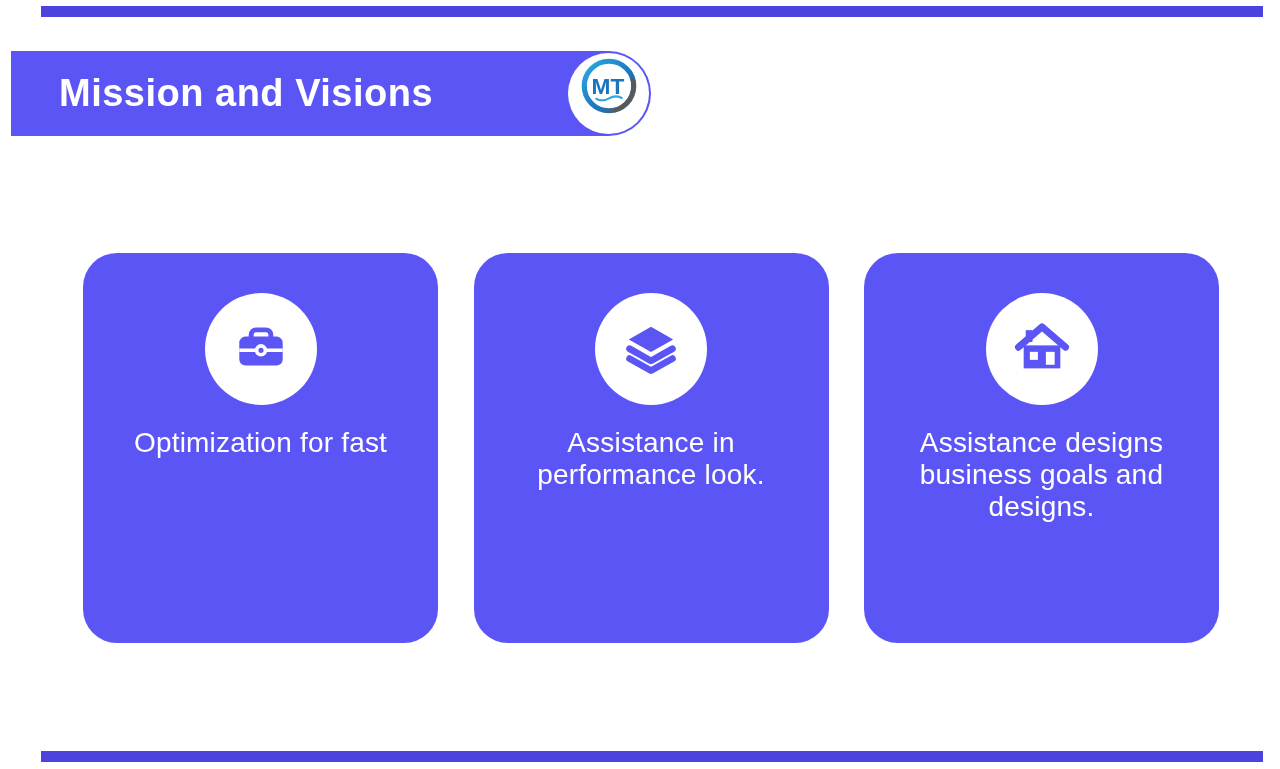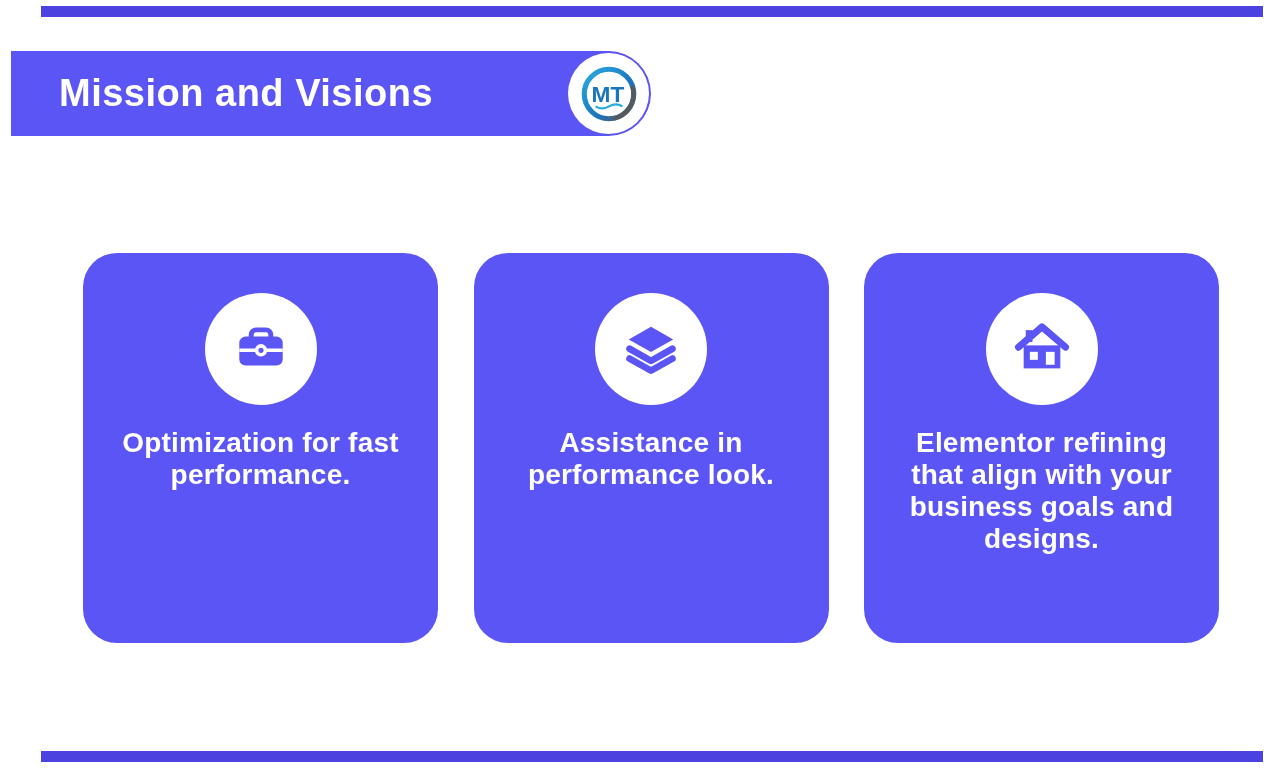--- a/index.html
+++ b/index.html
@@ -46,21 +46,21 @@
     letter-spacing: 0.5px;
     white-space: nowrap;
   }
   .logo-circle {
     position: absolute;
     left: 557px; top: 53px;
     width: 81px; height: 81px;
     border-radius: 50%;
     background: #ffffff;
     display: flex;
-    align-items: center;
+    align-items: flex-start;
     justify-content: center;
   }
 
   .cards {
     position: absolute;
     left: 72px; top: 253px;
     width: 1136px; height: 390px;
     display: flex;
     justify-content: space-between;
   }
@@ -80,21 +80,21 @@
     color: var(--accent);
     display: flex;
     align-items: center;
     justify-content: center;
     flex: none;
   }
   .card-text {
     margin-top: 22px;
     color: #ffffff;
     font-size: 28px;
-    font-weight: 700;
+    font-weight: 400;
     line-height: 32px;
     text-align: center;
     letter-spacing: 0.2px;
   }
   .card-text > div { white-space: nowrap; }
 </style>
 </head>
 <body>
 
 <div class="stage">
@@ -127,21 +127,20 @@
       <div class="icon-circle">
         <svg width="62" height="62" viewBox="0 0 24 24">
           <rect x="8.2" y="4.6" width="7.6" height="5" rx="1.9" fill="none" stroke="currentColor" stroke-width="1.9"></rect>
           <rect x="3.6" y="7.2" width="16.8" height="11.2" rx="2.4" fill="currentColor"></rect>
           <line x1="3.6" y1="12.5" x2="20.4" y2="12.5" stroke="#ffffff" stroke-width="1.4"></line>
           <circle cx="12" cy="12.5" r="1.7" fill="currentColor" stroke="#ffffff" stroke-width="1.4"></circle>
         </svg>
       </div>
       <div class="card-text">
         <div>Optimization for fast</div>
-        <div>performance.</div>
       </div>
     </div>
 
     <div class="card">
       <div class="icon-circle">
         <svg width="62" height="62" viewBox="0 0 24 24">
           <polygon points="12,3.4 20.6,8.3 12,13.2 3.4,8.3" fill="currentColor"></polygon>
           <polyline points="3.7,11.9 12,16.6 20.3,11.9" fill="none" stroke="currentColor" stroke-width="2.6" stroke-linecap="round" stroke-linejoin="round"></polyline>
           <polyline points="3.7,15.7 12,20.4 20.3,15.7" fill="none" stroke="currentColor" stroke-width="2.6" stroke-linecap="round" stroke-linejoin="round"></polyline>
         </svg>
@@ -156,22 +155,21 @@
       <div class="icon-circle">
         <svg width="62" height="62" viewBox="0 0 24 24">
           <rect x="5.7" y="4.7" width="2.6" height="4.6" fill="currentColor"></rect>
           <path d="M2.9 11.3 L12 3.4 L21.1 11.3" fill="none" stroke="currentColor" stroke-width="2.7" stroke-linecap="round" stroke-linejoin="round"></path>
           <rect x="4.9" y="10.6" width="14.2" height="8.9" fill="currentColor"></rect>
           <rect x="7.3" y="13.1" width="3.1" height="3.1" fill="#ffffff"></rect>
           <rect x="13.5" y="13.1" width="3.4" height="5" fill="#ffffff"></rect>
         </svg>
       </div>
       <div class="card-text">
-        <div>Elementor refining</div>
-        <div>that align with your</div>
+        <div>Assistance designs</div>
         <div>business goals and</div>
         <div>designs.</div>
       </div>
     </div>
 
   </div>
 
   <div class="stripe stripe-bottom"></div>
 
 </div>

